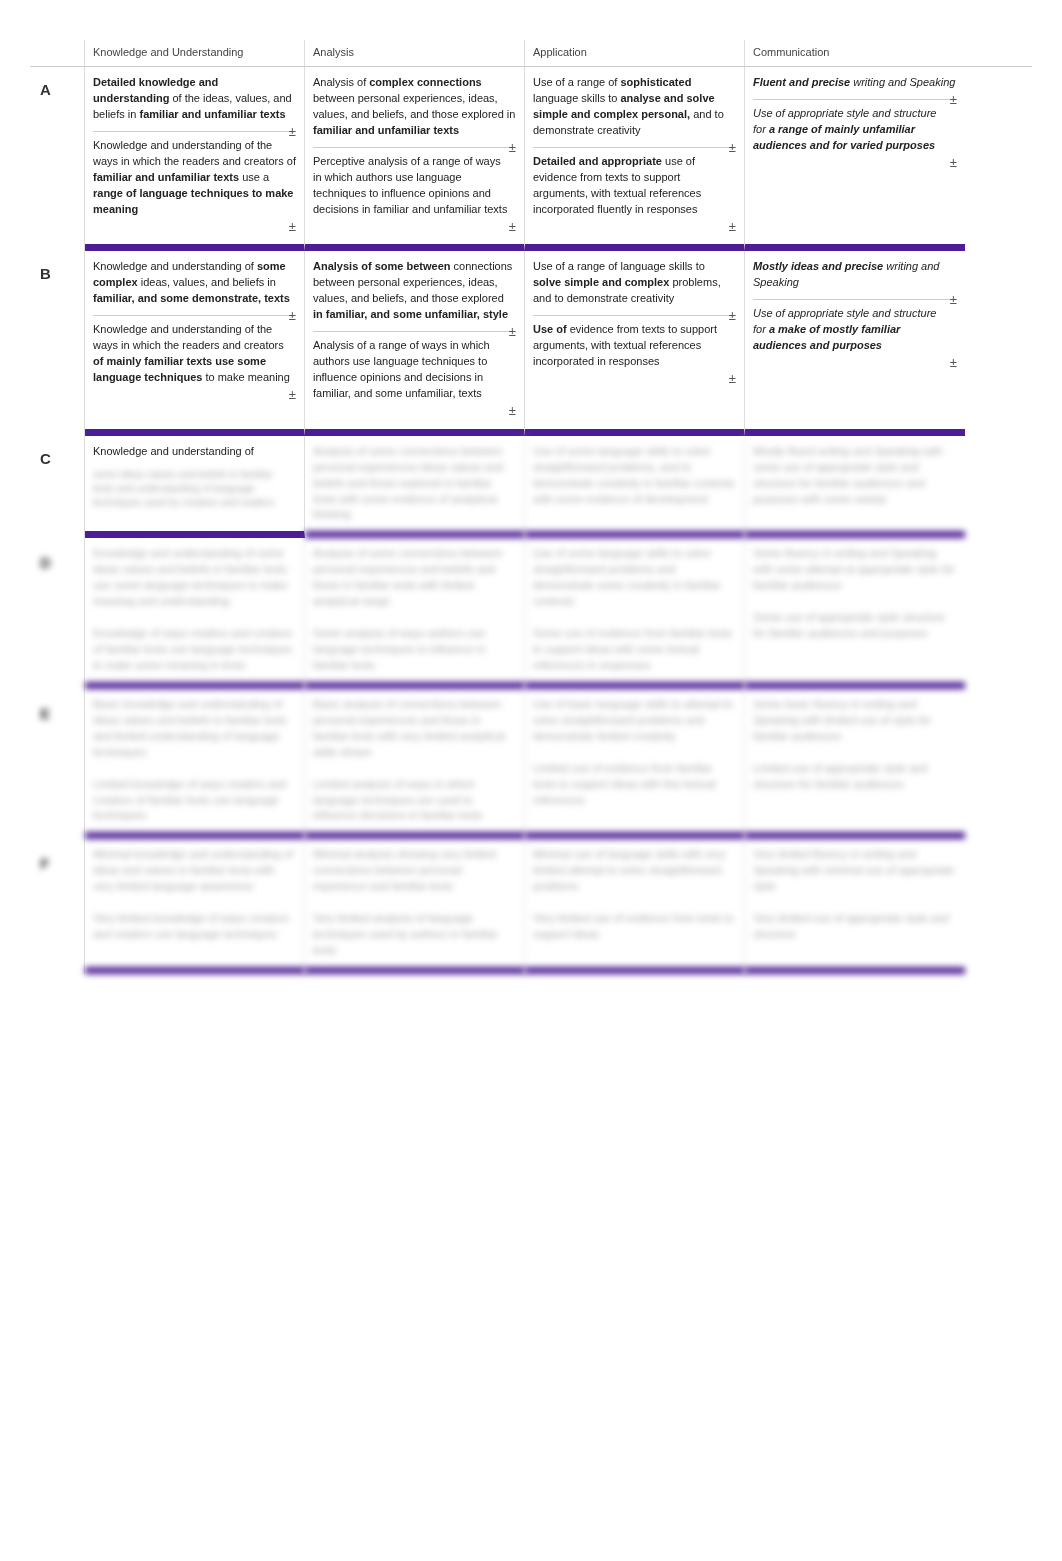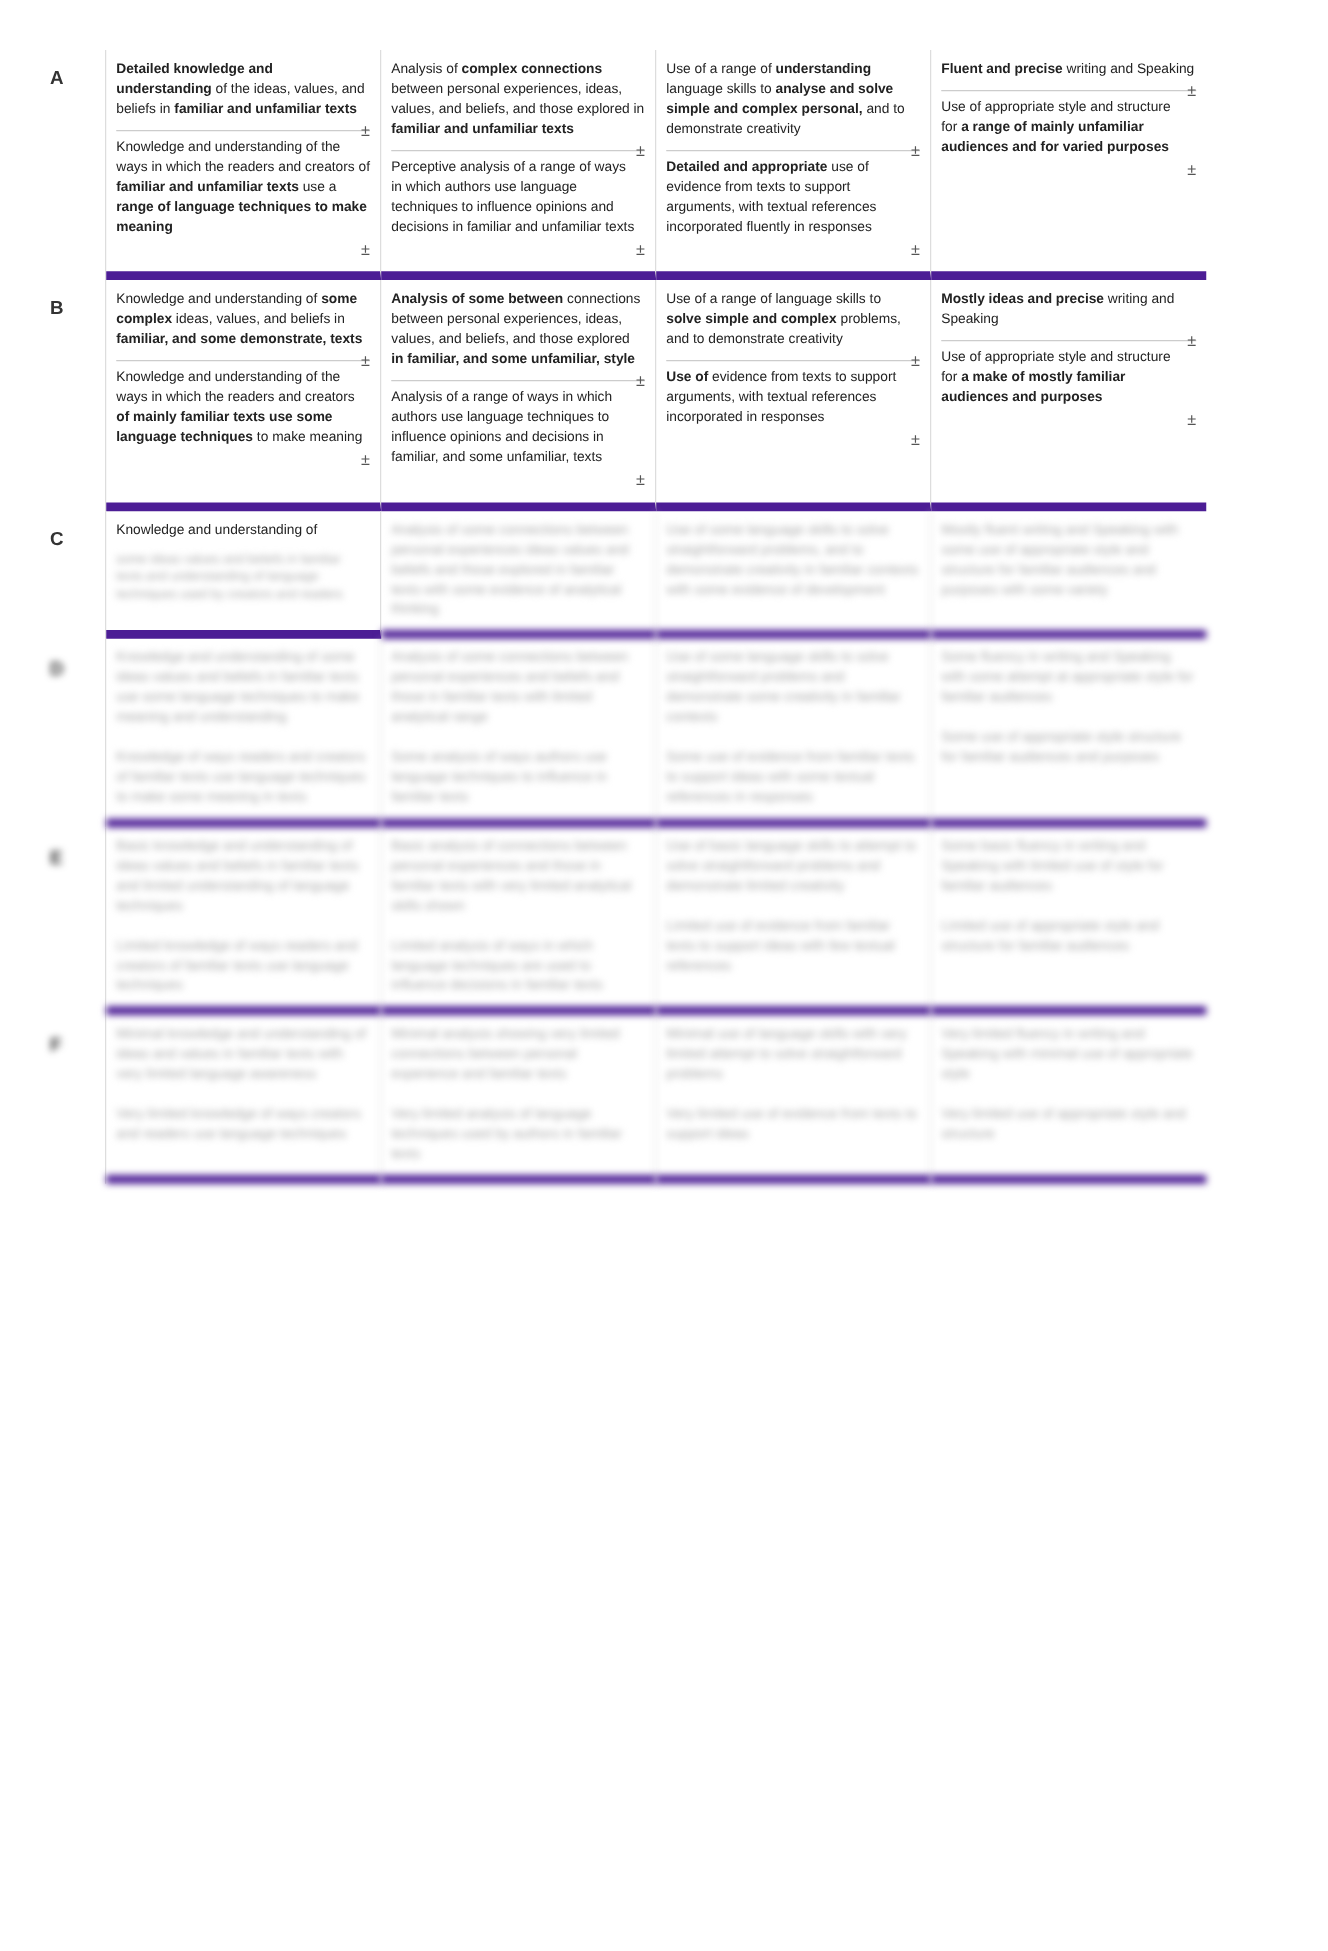--- a/index.html
+++ b/index.html
@@ -34,21 +34,21 @@
       font-weight: bold;
       color: #333;
     }
     .col-cell {
       padding: 8px 8px;
       border-right: 1px solid #ddd;
       border-bottom: 7px solid #4c1d95;
       font-size: 11px;
       line-height: 1.45;
     }
-    .col-cell:last-child { border-right: none; }
+    .col-cell:last-child { border-right: none; font-style: italic; }
     .col-cell .entry { margin-bottom: 8px; }
     .col-cell .entry-divider { border-top: 1px solid #ccc; margin: 6px 0 6px 0; }
     .col-cell .plus { float: right; font-size: 13px; color: #555; }
     .header-row {
       display: grid;
       grid-template-columns: 55px 220px 220px 220px 220px;
       border-bottom: 1px solid #ccc;
       margin-bottom: 0;
     }
     .header-cell {
@@ -58,20 +58,27 @@
       border-right: 1px solid #ddd;
     }
     .header-cell:last-child { border-right: none; }
     .header-cell-empty { border-right: 1px solid #ddd; }
   </style>
 </head>
 <body>
 
 <div class="page">
 
+  <div class="header-row">
+    <div class="header-cell header-cell-empty"></div>
+    <div class="header-cell">Knowledge and Understanding</div>
+    <div class="header-cell">Analysis</div>
+    <div class="header-cell">Application</div>
+    <div class="header-cell">Communication</div>
+  </div>
 
   <div class="row-wrapper">
     <div class="row-label-cell">
       <span class="row-label-text">A</span>
     </div>
 
     <div class="col-cell">
       <div class="entry">
         <p><b>Detailed knowledge and understanding</b> of the ideas, values, and beliefs in <b>familiar and unfamiliar texts</b></p>
         <span class="plus">±</span>
@@ -90,21 +97,21 @@
       </div>
       <div class="entry-divider"></div>
       <div class="entry">
         <p>Perceptive analysis of a range of ways in which authors use language techniques to influence opinions and decisions in familiar and unfamiliar texts</p>
         <span class="plus">±</span>
       </div>
     </div>
 
     <div class="col-cell">
       <div class="entry">
-        <p>Use of a range of <b>understanding</b> language skills to <b>analyse and solve simple and complex personal,</b> and to demonstrate creativity</p>
+        <p>Use of a range of <b>sophisticated</b> language skills to <b>analyse and solve simple and complex personal,</b> and to demonstrate creativity</p>
         <span class="plus">±</span>
       </div>
       <div class="entry-divider"></div>
       <div class="entry">
         <p><b>Detailed and appropriate</b> use of evidence from texts to support arguments, with textual references incorporated fluently in responses</p>
         <span class="plus">±</span>
       </div>
     </div>
 
     <div class="col-cell">

